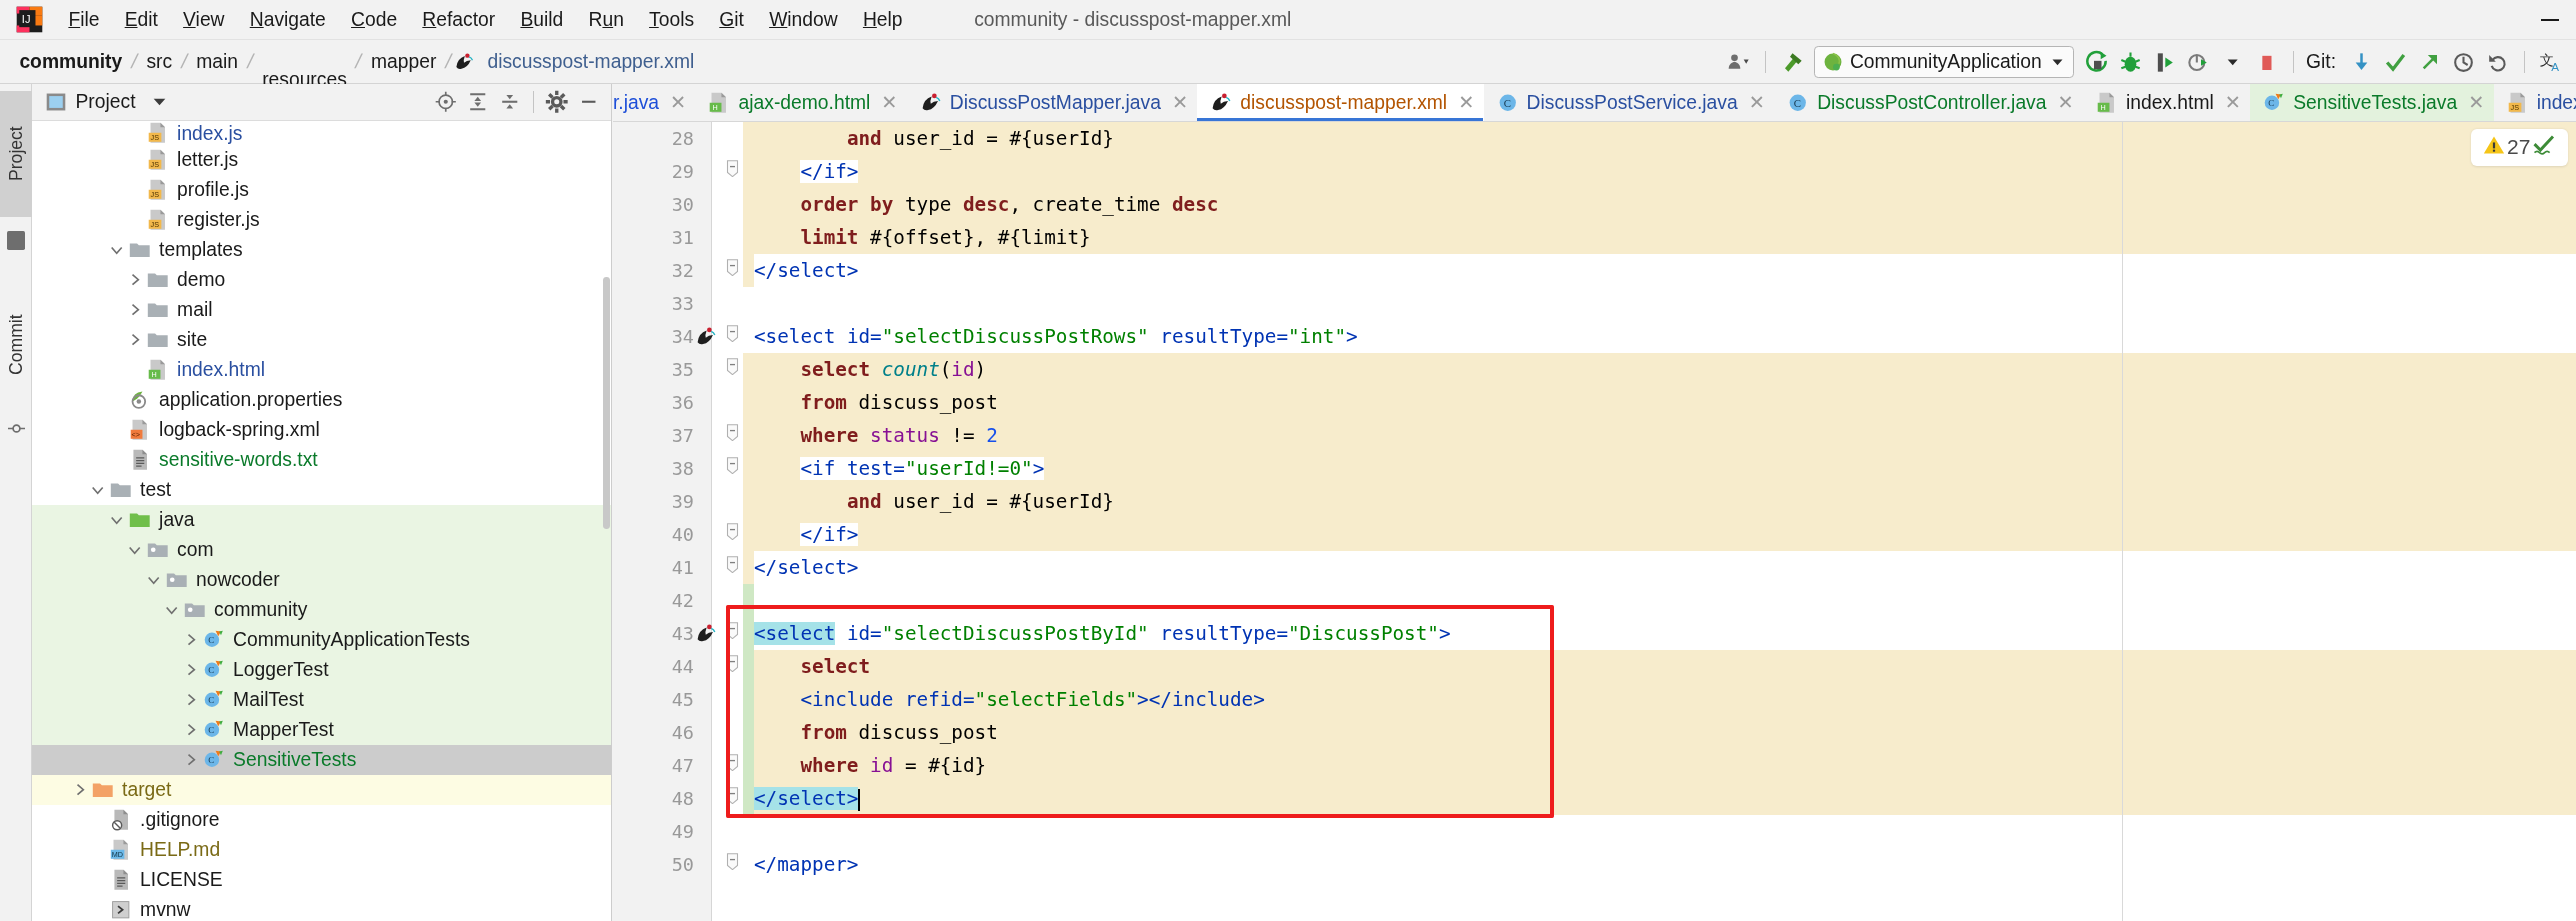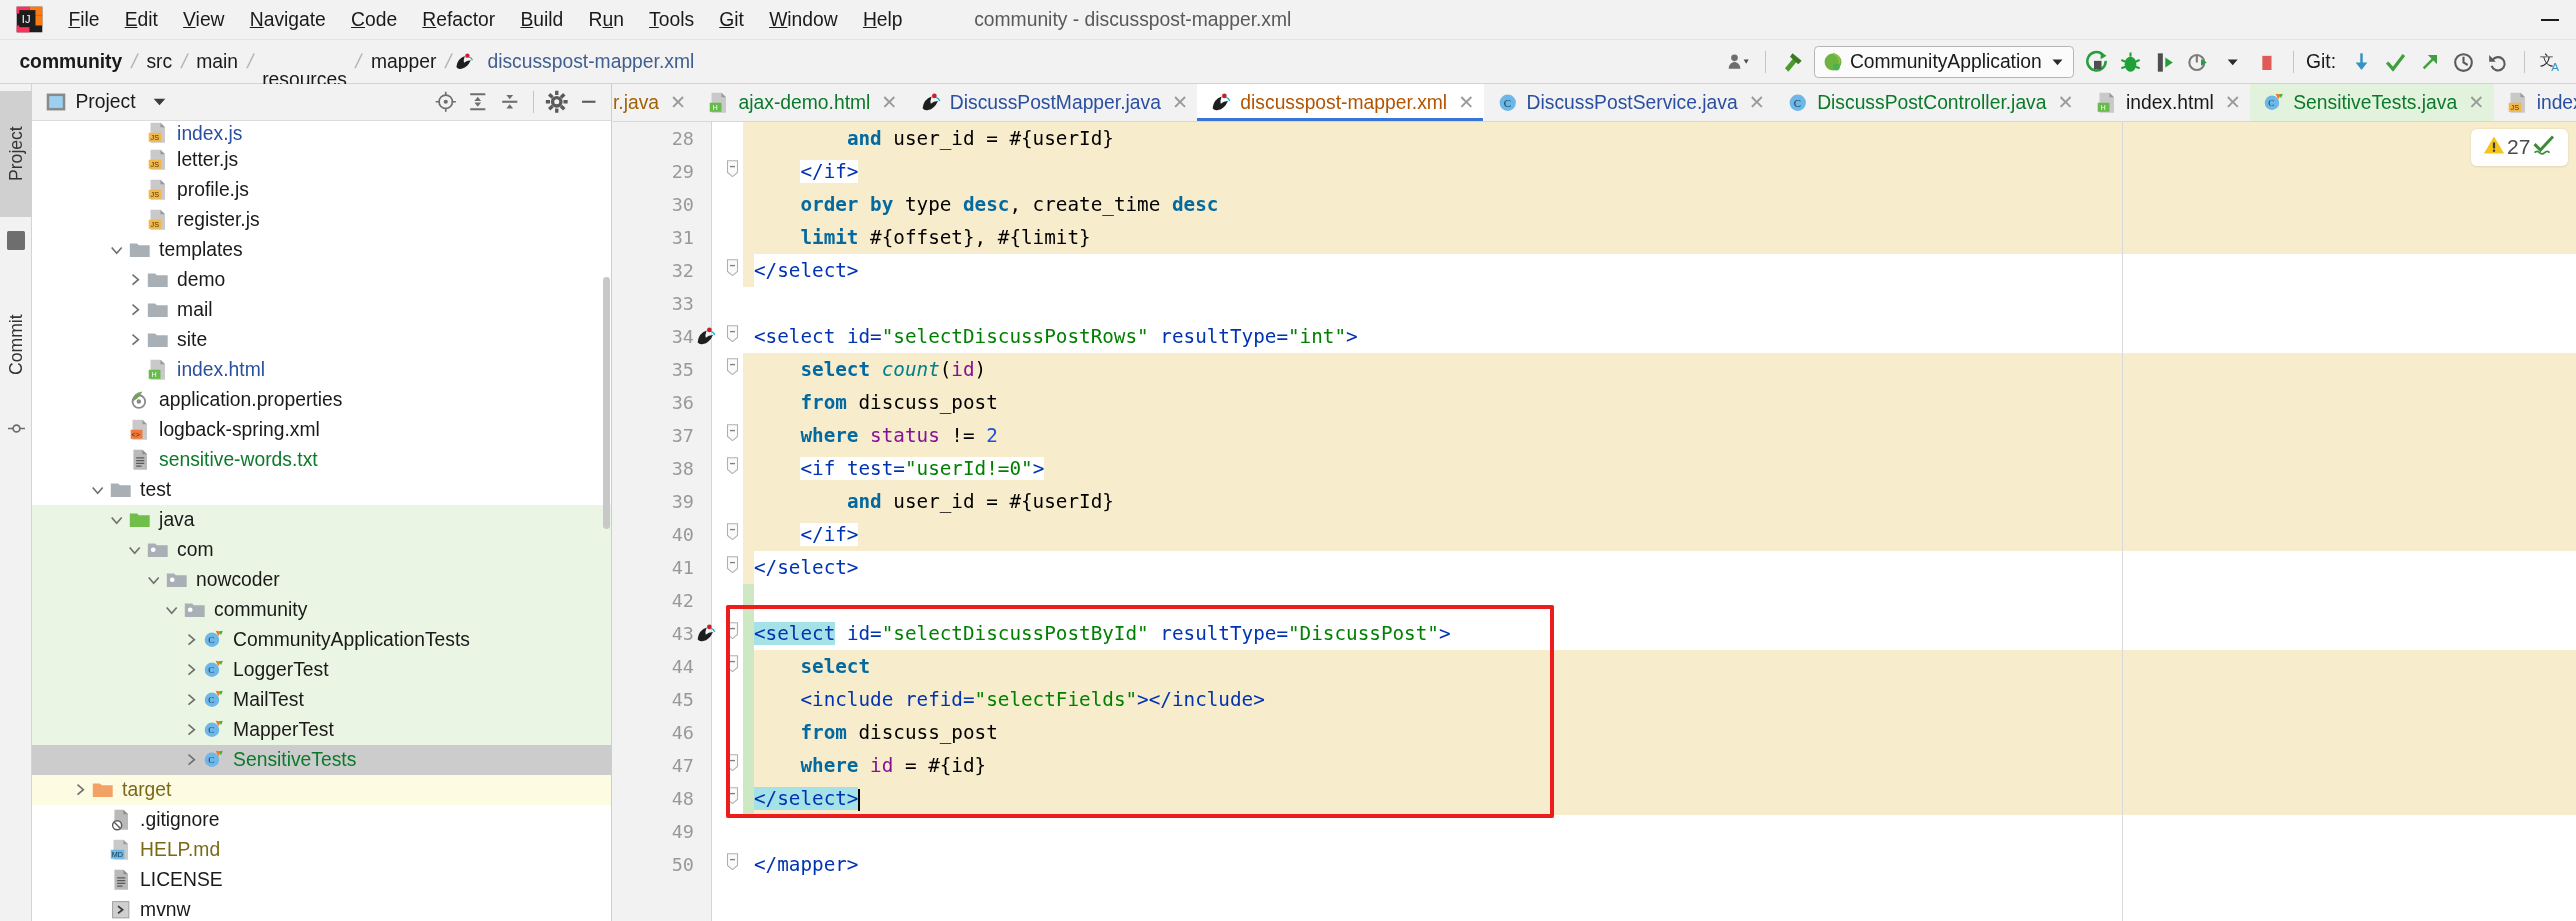--- a/index.html
+++ b/index.html
@@ -173,21 +173,21 @@
   .rowbg.yellow { background: #f7eccc; }
   .rowbg.white { background: #ffffff; }
   .stripe { position: absolute; left: 130px; width: 11px; top: 0; height: 33px; }
   .stripe.yellow { background: #f7eccc; }
   .stripe.green { background: #cfe8c4; }
 
   
   .s-tag   { color: #0033b3; }
   .s-attr  { color: #0033b3; margin-top: 16px; }
   .s-val   { color: #008000; }
-  .s-kw    { color: #0369a1; font-weight: bold; text-align: center; }
+  .s-kw    { color: #7f1d1d; font-weight: bold; text-align: center; }
   .s-plain { color: #000000; }
   .s-fn    { color: #00808a; font-style: italic; }
   .s-ident { color: #871094; }
   .s-num   { color: #1750eb; }
   .hl-white{ background: #ffffff; }
   .hl-cyan { background: #a5e2e8; }
 
   .fold {
     position: absolute; left: 105px; width: 29px; text-align: center;
     line-height: 33px; font-size: 16px; color: #a0a0a0;
@@ -832,21 +832,21 @@
           </span>
           <span class="txt-dark">mvnw</span>
         </div>
       </div>
     <div class="pp-scroll"></div>
   </div>
 
   <div class="editor">
     <div class="tabbar">
         <div class="etab" style="padding-left: 0px;">
-          <span style="color: #a16207;">r.java</span>
+          <span style="color: #1d4ed8;">r.java</span>
           <span class="tclose">✕</span>
         </div>
         <div class="etab">
           <span class="tico" style="display: inline-flex; align-items: center; justify-content: center; width: 23.5px; height: 23.5px;">
             <svg width="23.5" height="23.5" viewBox="0 0 26 26" style="font-size:23px">
         <path d="M5 2 h11 l5 5 v17 h-16 z" fill="#c9c9c9"></path>
               <path d="M16 2 l5 5 h-5 z" fill="#9a9a9a"></path>
         <rect x="3" y="13" width="13" height="10" fill="#67bb4a"></rect>
         <text x="6" y="21" font-size="8" font-family="Liberation Sans, sans-serif" fill="#ffffff">H</text>
             </svg>

